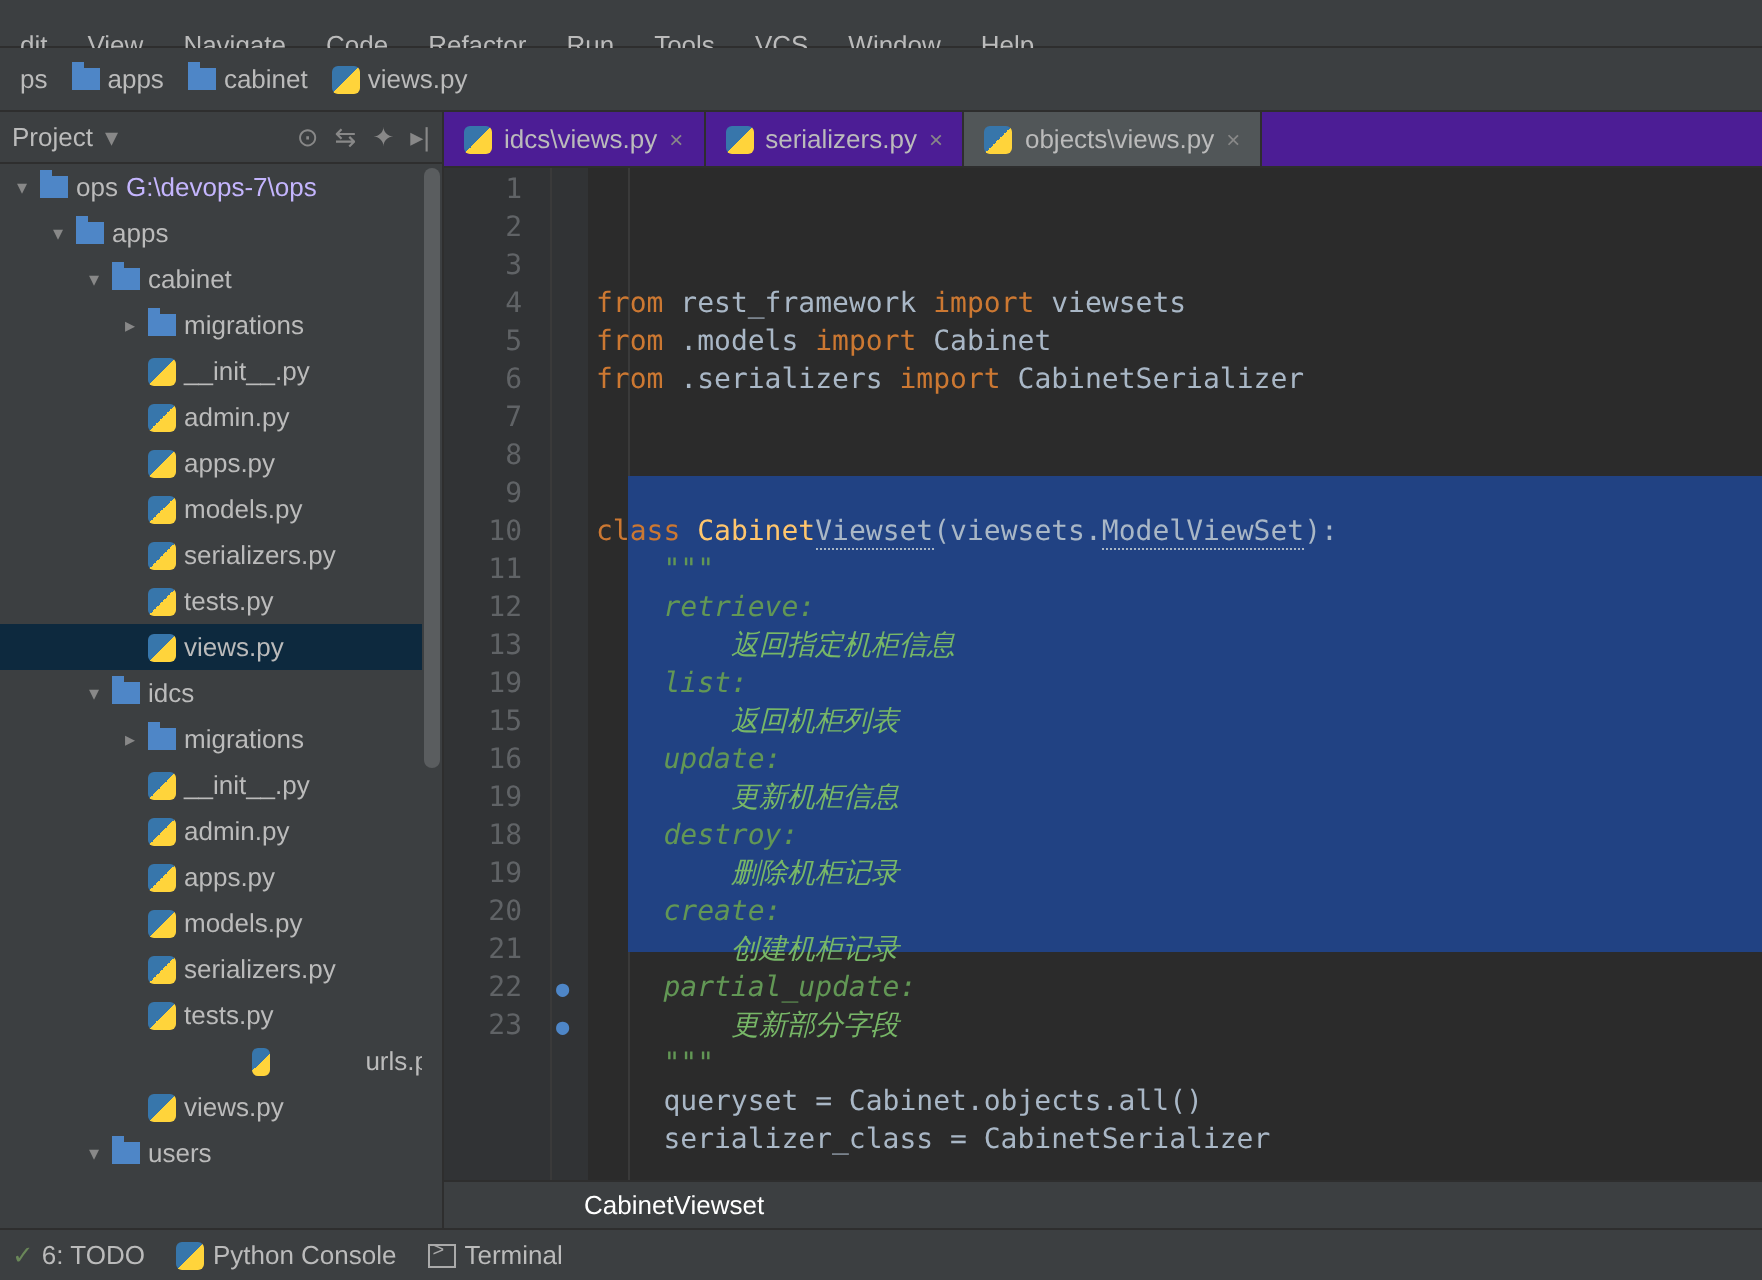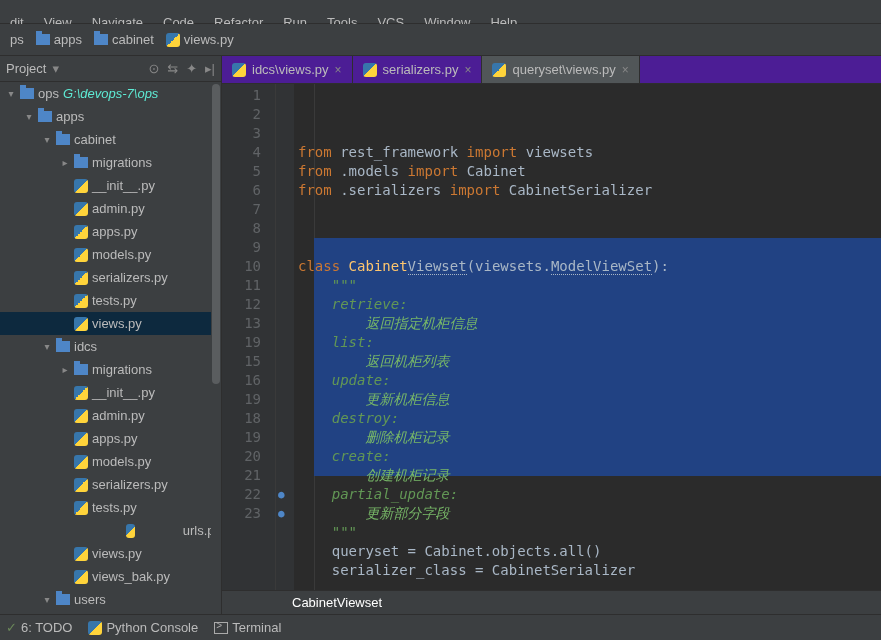--- a/index.html
+++ b/index.html
@@ -82,21 +82,21 @@
   width: 10px; text-align: center; color: #888; font-size: 10px;
 }
 .tree .scrollbar {
   position: absolute; right: 0; top: 0; width: 10px; height: 100%;
   background: #3c3f41;
 }
 .tree .thumb {
   position: absolute; right: 1px; top: 2px; width: 8px; height: 300px;
   background: #5a5d5f; border-radius: 4px;
 }
-.gray { color: #5eead4; font-style: italic; }
+.gray { color: #c4b5fd; }
 .editor-area {
   flex: 1;
   display: flex; flex-direction: column;
   background: #2b2b2b;
   min-width: 0;
 }
 .tabs {
   display: flex;
   background: #4c1d95;
   border-bottom: 1px solid #2e2e2e;
@@ -328,25 +328,20 @@
         <div class="tree-row" style="padding-left: 72px; gap: 48px;">
           <span class="arrow"></span>
           <div class="py-icon"></div>
           <span>urls.py</span>
         </div>
         <div class="tree-row" style="padding-left: 60px;">
           <span class="arrow"></span>
           <div class="py-icon"></div>
           <span>views.py</span>
         </div>
-        <div class="tree-row" style="padding-left: 60px;">
-          <span class="arrow"></span>
-          <div class="py-icon"></div>
-          <span>views_bak.py</span>
-        </div>
         <div class="tree-row" style="padding-left: 42px;">
           <span class="arrow">▾</span>
           <div class="folder-icon"></div>
           <span>users</span>
         </div>
         <div class="scrollbar">
         <div class="thumb"></div>
       </div>
     </div>
   </div>
@@ -358,21 +353,21 @@
           <span>idcs\views.py</span>
           <span class="close">×</span>
         </div>
         <div class="tab">
           <div class="py-icon"></div>
           <span>serializers.py</span>
           <span class="close">×</span>
         </div>
         <div class="tab active">
           <div class="py-icon"></div>
-          <span>queryset\views.py</span>
+          <span>objects\views.py</span>
           <span class="close">×</span>
         </div>
       </div>
     <div class="code-wrap">
       <div class="gutter" id="gutter">
           <div>1</div>
           <div>2</div>
           <div>3</div>
           <div>4</div>
           <div>5</div>

